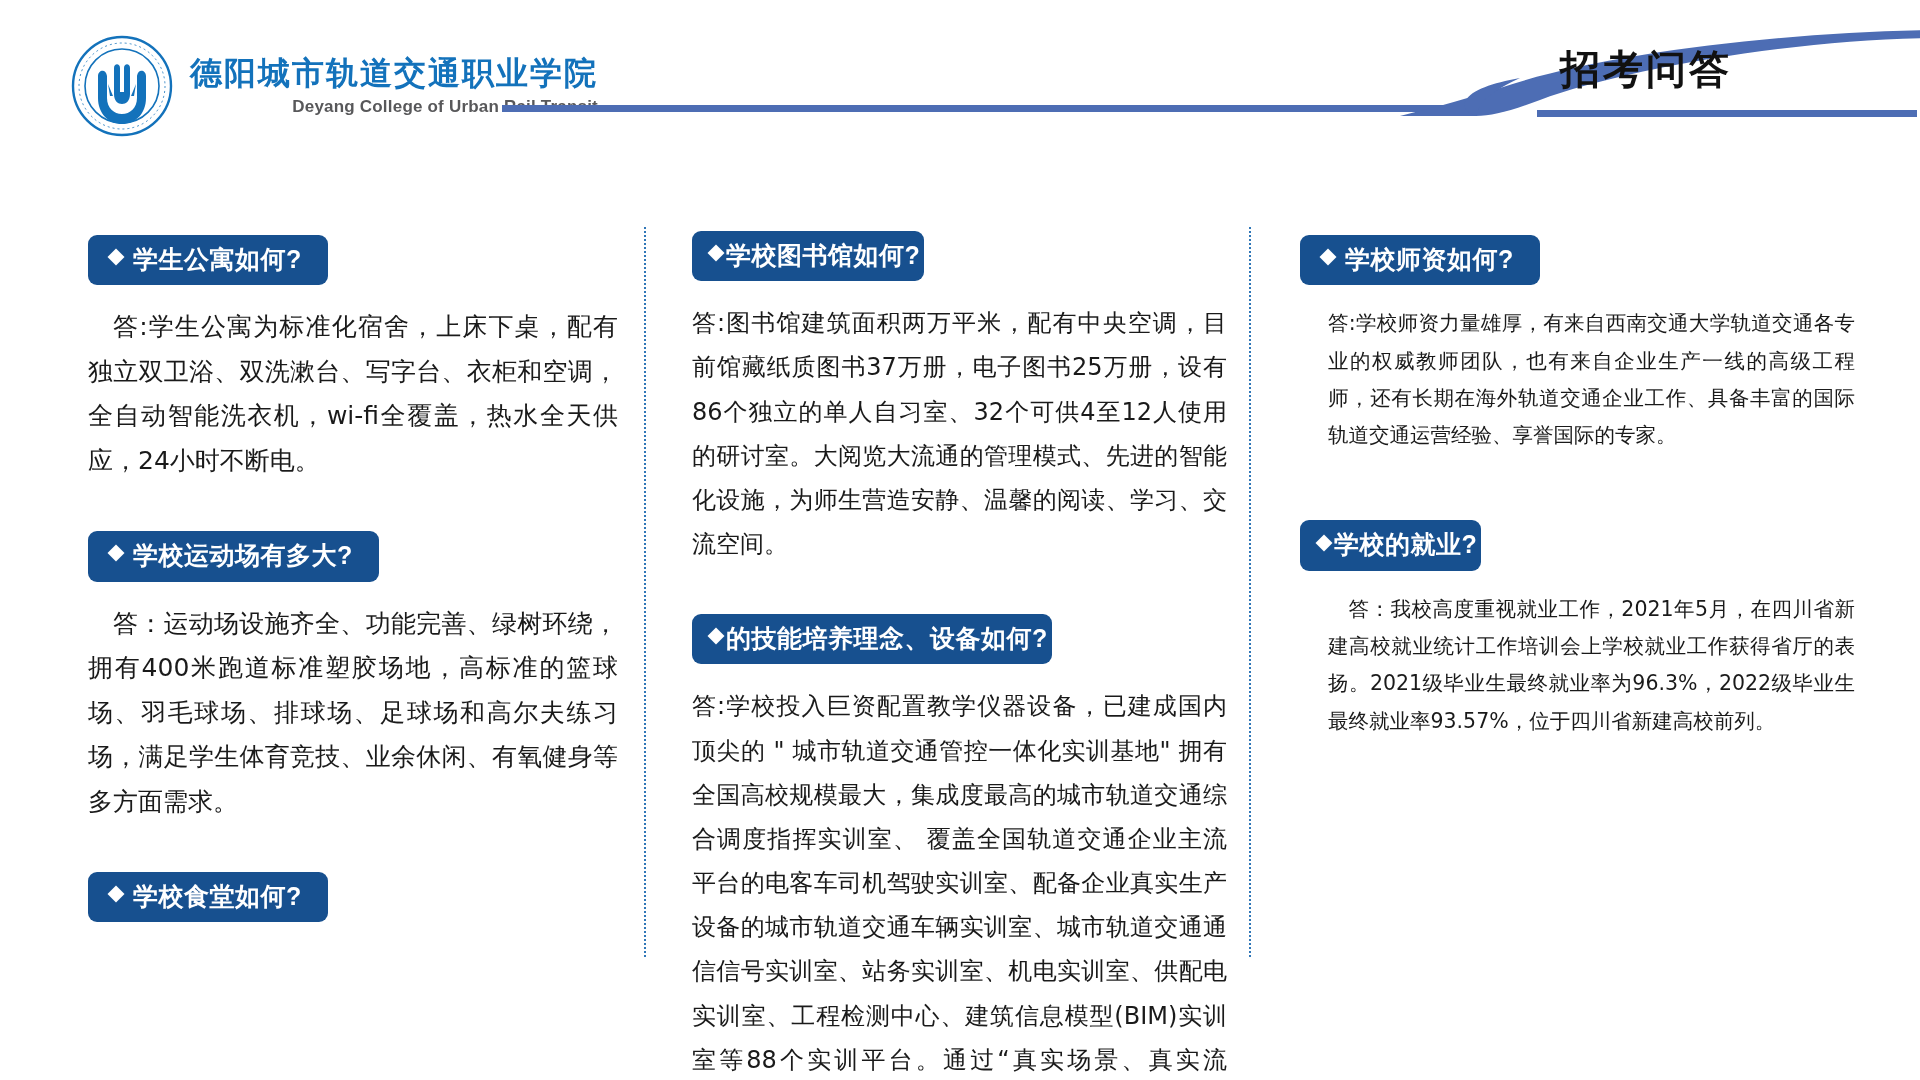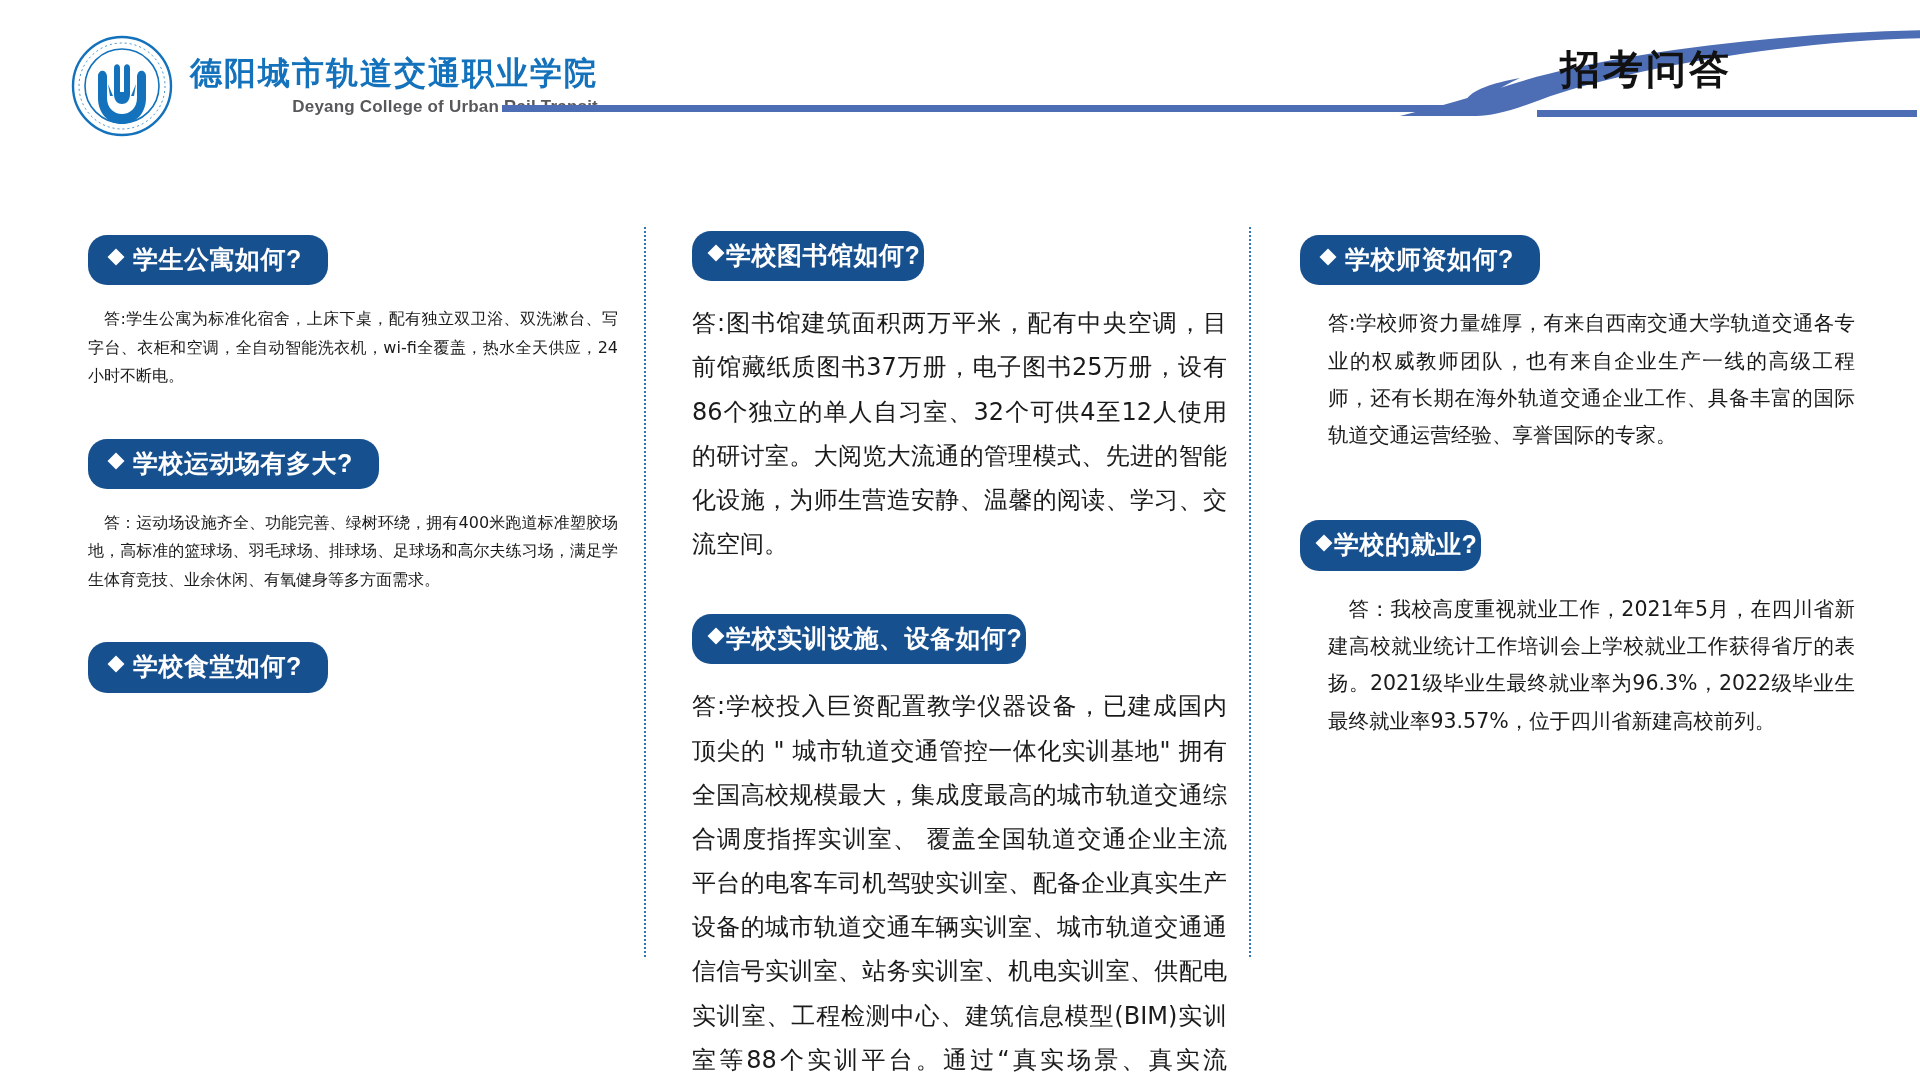--- a/index.html
+++ b/index.html
@@ -128,21 +128,21 @@
   #divider-1 { left: 644px; }
   #divider-2 { left: 1249px; }
 
   .qa-block { position: relative; }
 
   .pill {
     display: inline-flex;
     align-items: center;
     background: #17508f;
     color: #ffffff;
-    border-radius: 19px;
+    border-radius: 9px;
     padding: 11px 26px 13px 22px;
     font-size: 25px;
     font-weight: 700;
     letter-spacing: 0.5px;
     line-height: 1.05;
     white-space: nowrap;
     box-sizing: border-box;
   }
   .pill.tight { padding-left: 18px; padding-right: 4px; }
 
@@ -155,21 +155,21 @@
     margin-right: 11px;
     position: relative;
     top: -2px;
     flex: 0 0 12px;
   }
   .pill.tight .bullet { margin-right: 4px; }
 
   .answer {
     margin-top: 20px;
     font-family: "DejaVu Sans", "Liberation Sans", sans-serif;
-    font-size: 16px;
+    font-size: 25px;
     line-height: 1.78;
     color: #1a1a1a;
     text-align: justify;
     text-justify: inter-character;
   }
   .answer.indent { text-indent: 1em; }
 
   
   #col-1 .qa-block:nth-child(1) { margin-top: 30px; }
   #col-1 .qa-block:nth-child(2) { margin-top: 48px; }
@@ -255,21 +255,21 @@
       <div class="pill tight">
         <span class="bullet"></span>
         <span>学校图书馆如何?</span>
       </div>
       <div class="answer">答:图书馆建筑面积两万平米，配有中央空调，目前馆藏纸质图书37万册，电子图书25万册，设有86个独立的单人自习室、32个可供4至12人使用的研讨室。大阅览大流通的管理模式、先进的智能化设施，为师生营造安静、温馨的阅读、学习、交流空间。</div>
     </div>
 
     <div class="qa-block">
       <div class="pill tight">
         <span class="bullet"></span>
-        <span>学校实训设施、设备如何?</span>
+        <span>的技能培养理念、设备如何?</span>
       </div>
       <div class="answer">答:学校投入巨资配置教学仪器设备，已建成国内顶尖的 " 城市轨道交通管控一体化实训基地" 拥有全国高校规模最大，集成度最高的城市轨道交通综合调度指挥实训室、 覆盖全国轨道交通企业主流平台的电客车司机驾驶实训室、配备企业真实生产设备的城市轨道交通车辆实训室、城市轨道交通通信信号实训室、站务实训室、机电实训室、供配电实训室、工程检测中心、建筑信息模型(BIM)实训室等88个实训平台。通过“真实场景、真实流程”和“源于现场、高于现场”的技能培养理念，实现教学内容与职业标准的无缝对接。</div>
     </div>
   </div>
 
   <div class="col" id="col-3">
 
     <div class="qa-block">
       <div class="pill">
         <span class="bullet"></span>

